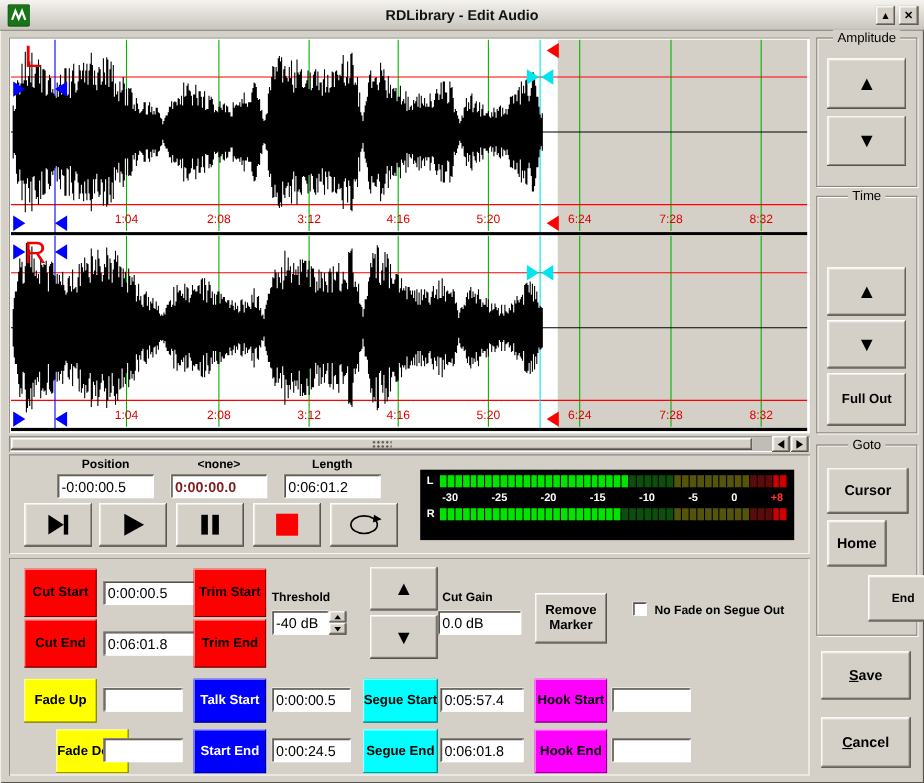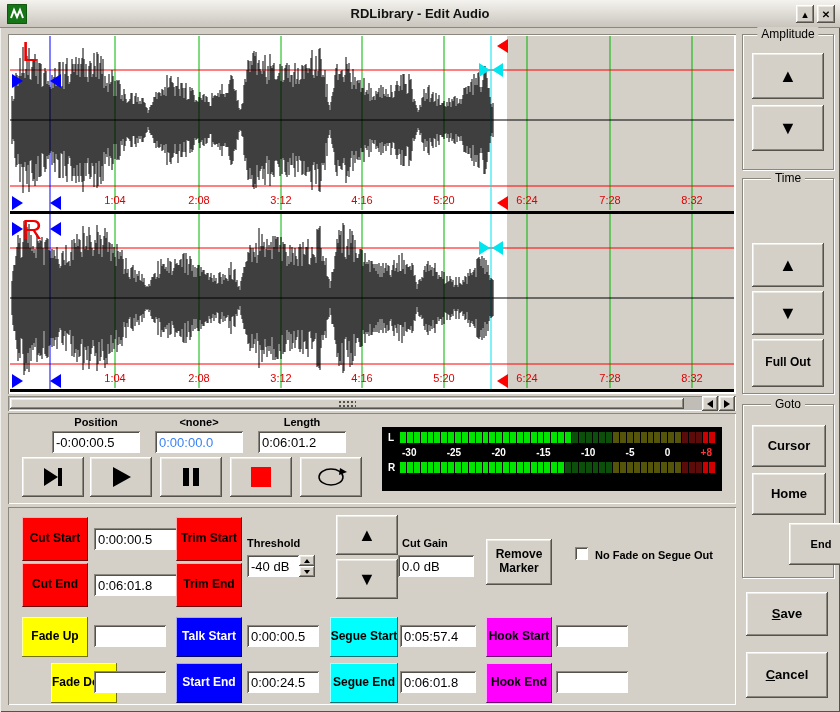--- a/index.html
+++ b/index.html
@@ -25,21 +25,21 @@
   .yellow  { background:#ffff00; }
   .blue    { background:#0000ff; color:#fff; }
   .cyan    { background:#00ffff; }
   .magenta { background:#ff00ff; }
   .field {
     position:absolute; background:#fff; color:#000;
     border:none; outline:none; font-family:"Liberation Sans",sans-serif;
     font-size:13px; padding:0 0 0 4px;
     box-shadow: inset 1px 1px 0 #8a877f, inset -1px -1px 0 #ffffff, inset 2px 2px 0 #55524c;
   }
-  .field:disabled { color:#3b82f6; background:#fff; }
+  .field:disabled { color:#7f1d1d; background:#fff;font-weight:bold; }
   .panel { position:absolute; box-shadow: inset 1px 1px 0 #8a877f, inset -1px -1px 0 #ffffff; }
   .small-label { position:absolute; font-size:11px; font-weight:bold; color:#000; }
   .group { position:absolute; border:1px solid #8a877f; box-shadow:1px 1px 0 #fff, inset 1px 1px 0 #fff; }
   .group-label {
     position:absolute; top:-8px; left:50%; transform:translateX(-50%);
     background:#d4d0c8; padding:0 4px; font-weight:normal; font-size:12px; white-space:nowrap;
   }
   .accel { display:block; }
   .accel::first-letter { text-decoration:underline; }
   .bigarrow { font-size:18px; }
@@ -445,18 +445,18 @@
 <div class="group" style="left:742px;top:178px;width:92px;height:216px;">
   <span class="group-label">Time</span>
   <div class="btn raised side-btn bigarrow" style="top:64px;height:44px;"><span>▲</span></div>
   <div class="btn raised side-btn bigarrow" style="top:112px;height:44px;"><span>▼</span></div>
   <div class="btn raised side-btn" style="top:160px;height:48px;">Full Out</div>
 </div>
 
 <div class="group" style="left:742px;top:404px;width:92px;height:174px;">
   <span class="group-label">Goto</span>
   <div class="btn raised" style="left:9px;top:20px;width:74px;height:42px;font-size:13px;">Cursor</div>
-  <div class="btn raised" style="left:9px;top:68px;width:74px;height:42px;font-size:13px;">Home</div>
+  <div class="btn raised" style="left:9px;top:68px;width:54px;height:42px;font-size:13px;">Home</div>
   <div class="btn raised" style="left:9px;top:118px;width:64px;height:42px;font-size:11px;margin-left:37px;">End</div>
 </div>
 
 <div class="btn raised" style="left:746px;top:592px;width:82px;height:44px;font-size:13px;"><span class="accel">Save</span></div>
 <div class="btn raised" style="left:746px;top:652px;width:82px;height:46px;font-size:13px;"><span class="accel">Cancel</span></div>
 
 </body></html>

